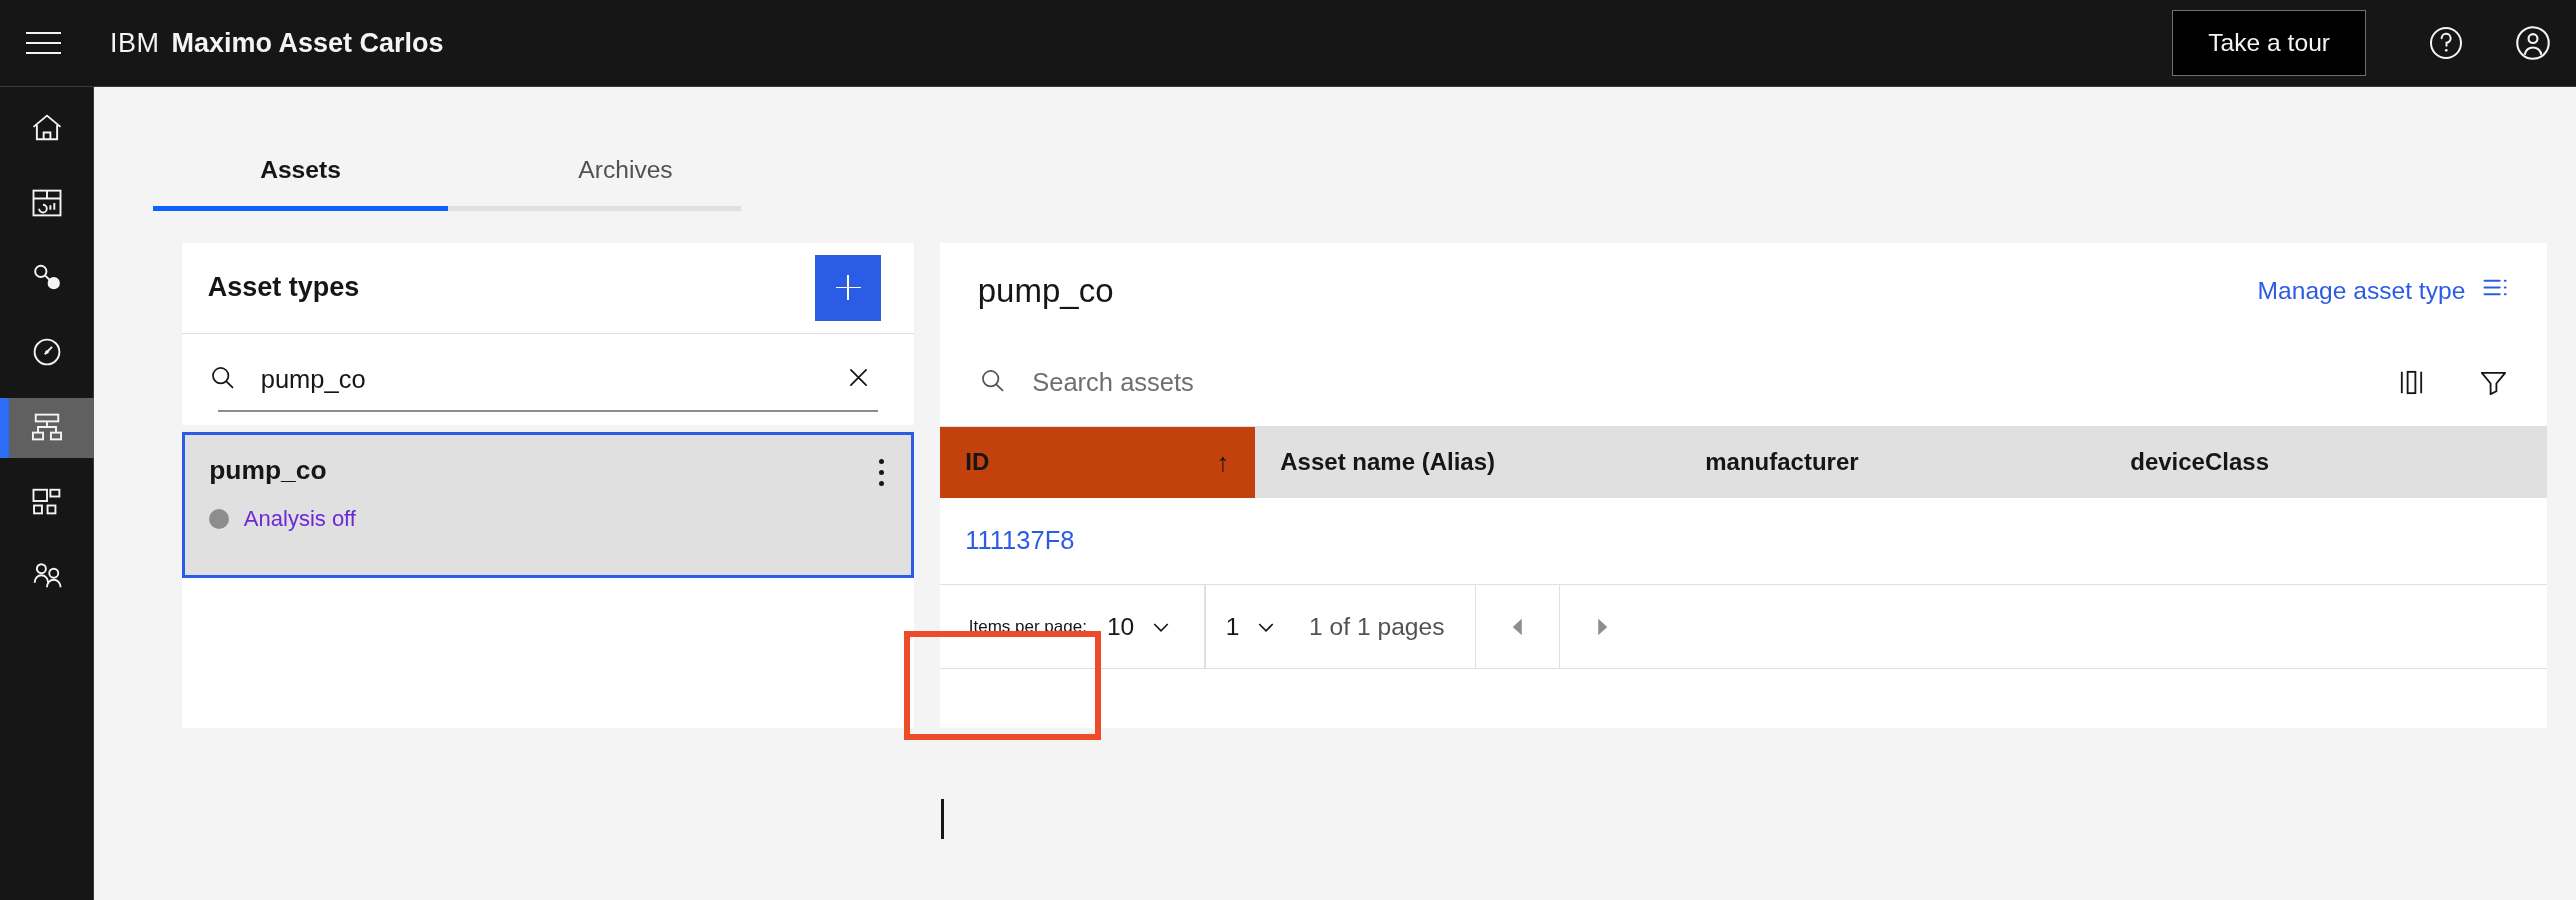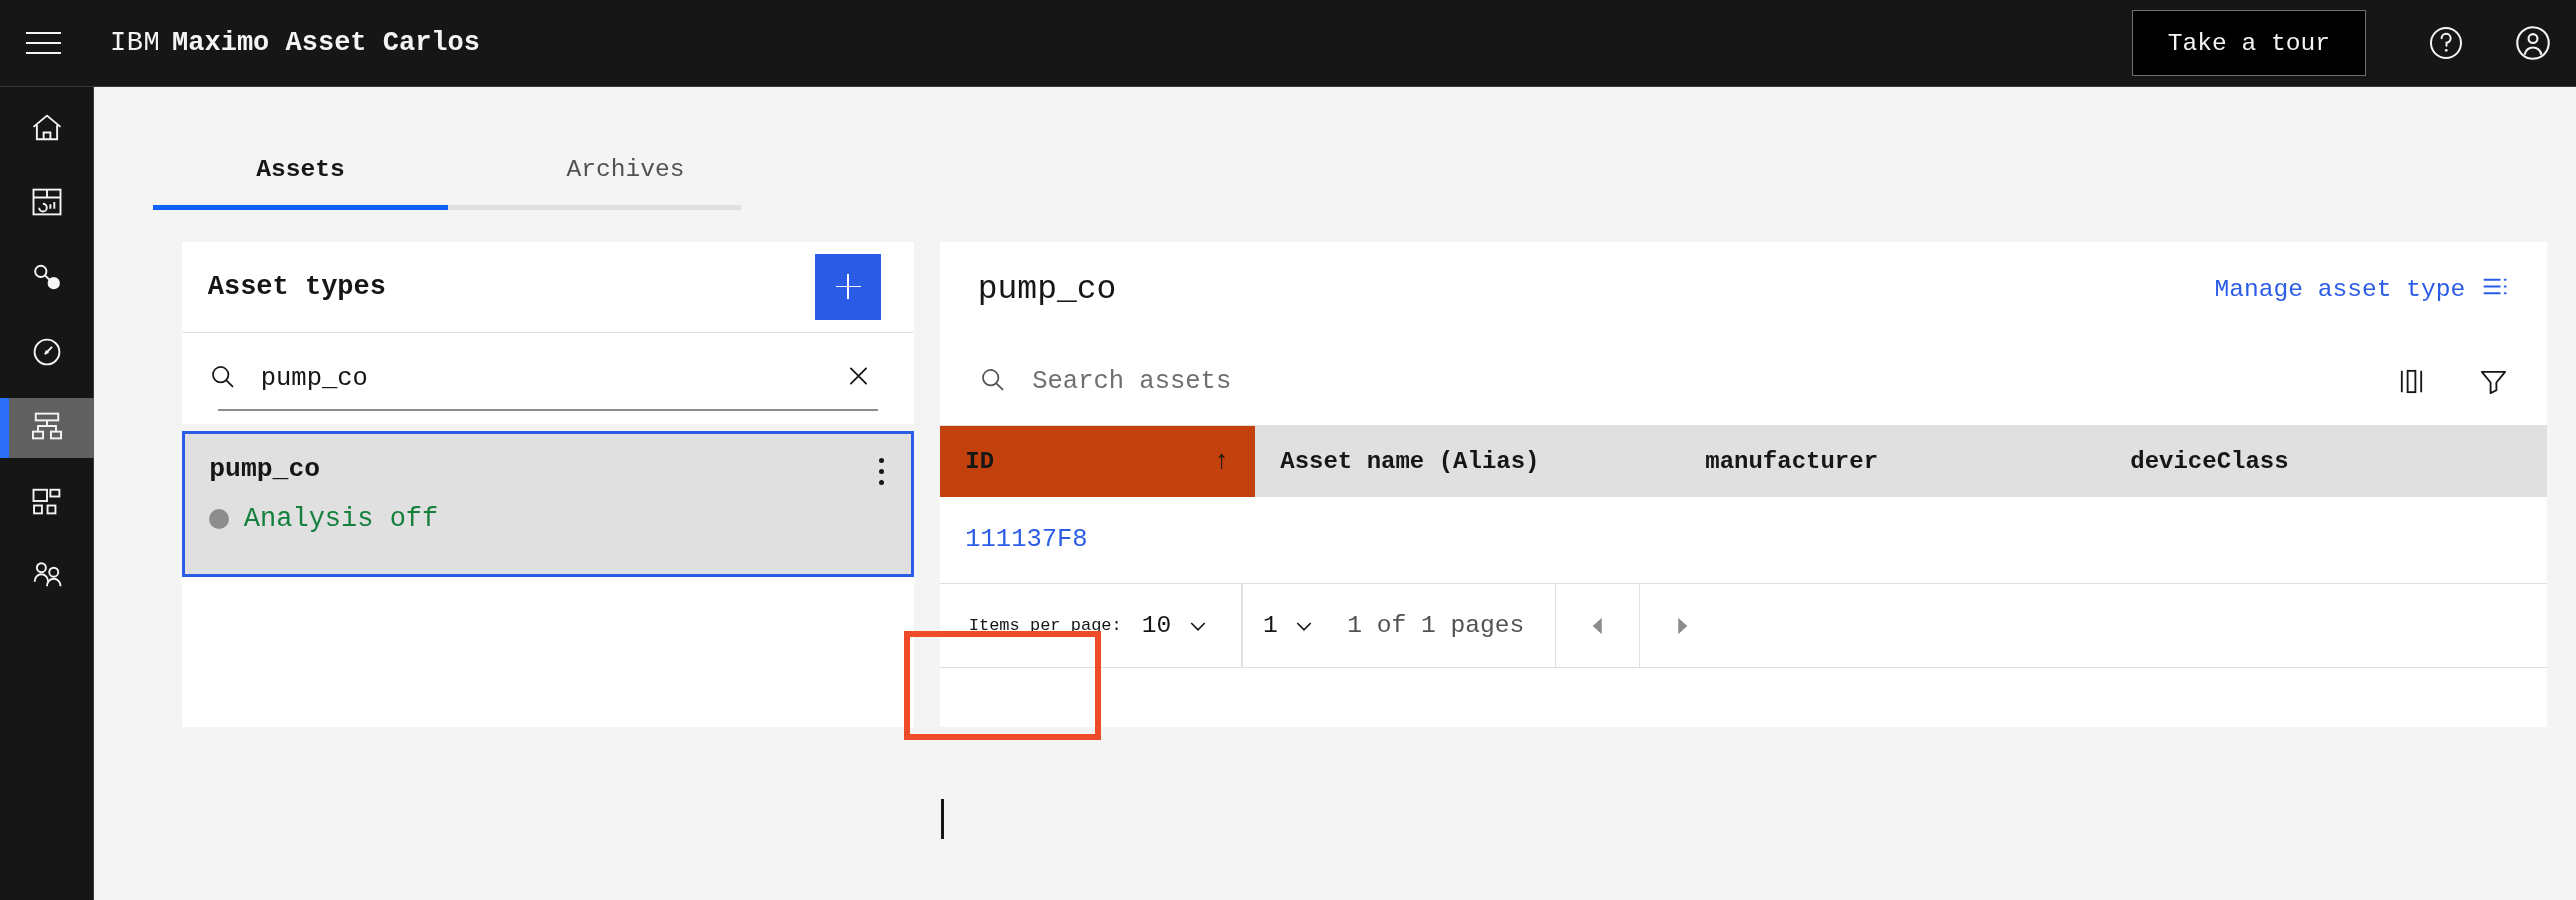--- a/index.html
+++ b/index.html
@@ -2,21 +2,21 @@
 <html style="font-size:14.6px"><head>
 <meta charset="utf-8">
 <style>
   * { box-sizing: border-box; margin: 0; padding: 0; }
   html, body {
     width: 2576px; height: 901px;
     background: #f4f4f4;
     font-family: "Liberation Sans", sans-serif;
     overflow: hidden;
   }
-  #app { position: relative; width: 2243px; height: 901px; background: #f4f4f4; font-family: Liberation Mono, monospace; }
+  #app { position: relative; width: 2243px; height: 901px; background: #f4f4f4; }
 
   
   .header {
     position: absolute; left: 0; top: 0; width: 2576px; height: 87px;
     background: #161616; display: flex; align-items: center;
     border-bottom: 0.9px solid #393939;
   }
   .hamburger {
     width: 87px; height: 86px; display: flex; flex-direction: column;
     align-items: center; justify-content: center; gap: 7.3px; cursor: pointer;
@@ -95,21 +95,21 @@
   .atp-search-value { font-size: 25.5px; color: #161616; margin-left: 24px; }
   .clear-x { position: absolute; right: 42px; top: 50%; transform: translateY(-50%); cursor: pointer; }
 
   .type-card {
     margin: 7.3px 0 0 0; height: 146px; background: #e0e0e0;
     border: 3.6px solid #2b5ce6; padding: 20px 24px; position: relative; cursor: pointer;
   }
   .type-name { font-size: 26.4px; font-weight: 700; color: #161616; }
   .type-status { display: flex; align-items: center; gap: 14.6px; margin-top: 20px; }
   .status-dot { width: 20px; height: 20px; border-radius: 50%; background: #8d8d8d; }
-  .status-text { font-size: 27px; color: #15803d; }
+  .status-text { font-size: 22px; color: #6d28d9; }
   .kebab { position: absolute; right: 27px; top: 24px; display: flex; flex-direction: column; gap: 5.5px; cursor: pointer; }
   .kebab i { width: 5.5px; height: 5.5px; background: #161616; border-radius: 50%; display: block; }
   .panel-tail { background: #fff; height: 150px; }
 
   
   .assets-panel { width: 1607px; background: #fff; }
   .ap-header { height: 96px; display: flex; align-items: center; padding: 0 38px; position: relative; }
   .ap-title { font-size: 33px; color: #161616; }
   .manage-link {
     margin-left: auto; display: flex; align-items: center; gap: 16.4px;

